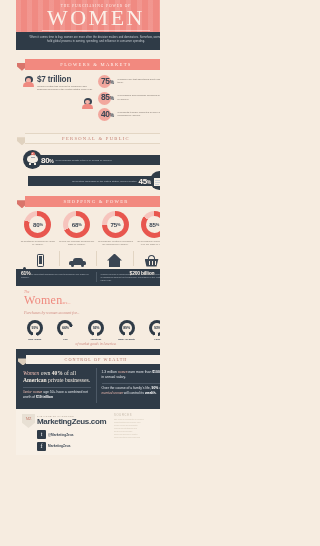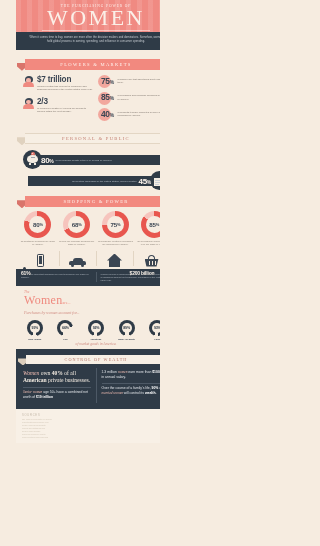--- a/index.html
+++ b/index.html
@@ -336,24 +336,20 @@
           <div class="fm-sub">Women control this amount in consumer and business spending in the United States each year.</div>
         </div>
       </div>
 
       <div class="fm-row">
         <div class="fm-ico">
           <div class="av-head"></div>
             <div class="av-face"></div>
             <div class="av-body"></div>
         </div>
-        <div class="fm-txt">
-          <div class="fm-big">2/3</div>
-          <div class="fm-sub">of consumer wealth in America will belong to women within the next decade.</div>
-        </div>
       </div>
 
     </div>
 
     <div class="fm-col">
       <div class="pct-row">
         <div class="pct-blob">
           <span>75</span><span class="sym">%</span>
         </div>
         <div class="pct-note">of women say that advertisers don't understand them.</div>
@@ -566,20 +562,39 @@
           <div class="cw-small"><span>1.3 million </span><span class="script">women</span><span> earn more than </span><b>$100,000</b><span> in annual salary.</span></div>
         </div>
         <div class="cw-item divided">
           <div class="cw-small"><span>Over the course of a family's life, </span><b>90%</b><span> of </span><span class="script">married women</span><span> will control its </span><b>wealth.</b></div>
         </div>
       </div>
     </div>
   </div>
 
   <div class="footer">
+    <div class="f-left">
+      <div class="f-brandrow">
+        <div class="f-shield">
+          <span class="f-shield-in">MZ</span>
+        </div>
+        <div>
+          <div class="f-kick">THE HOME OF MARKETING</div>
+          <div class="f-url">MarketingZeus.com</div>
+        </div>
+      </div>
+      <div class="f-social">
+        <div class="f-sq">t</div>
+        <span class="f-handle">@MarketingZeus</span>
+      </div>
+      <div class="f-social">
+        <div class="f-sq">f</div>
+        <span class="f-handle">MarketingZeus</span>
+      </div>
+    </div>
     <div class="f-right">
       <div class="f-srcs-title">Sources</div>
       <div class="f-src">she-conomy.com/facts-on-women</div>
       <div class="f-src">marketingtowomenonline.com</div>
       <div class="f-src">nielsen.com/us/en/insights</div>
       <div class="f-src">census.gov/statab/women</div>
       <div class="f-src">bls.gov/cps/earnings</div>
       <div class="f-src">forbes.com/women-wealth</div>
       <div class="f-src">womencertified.com/research</div>
     </div>

